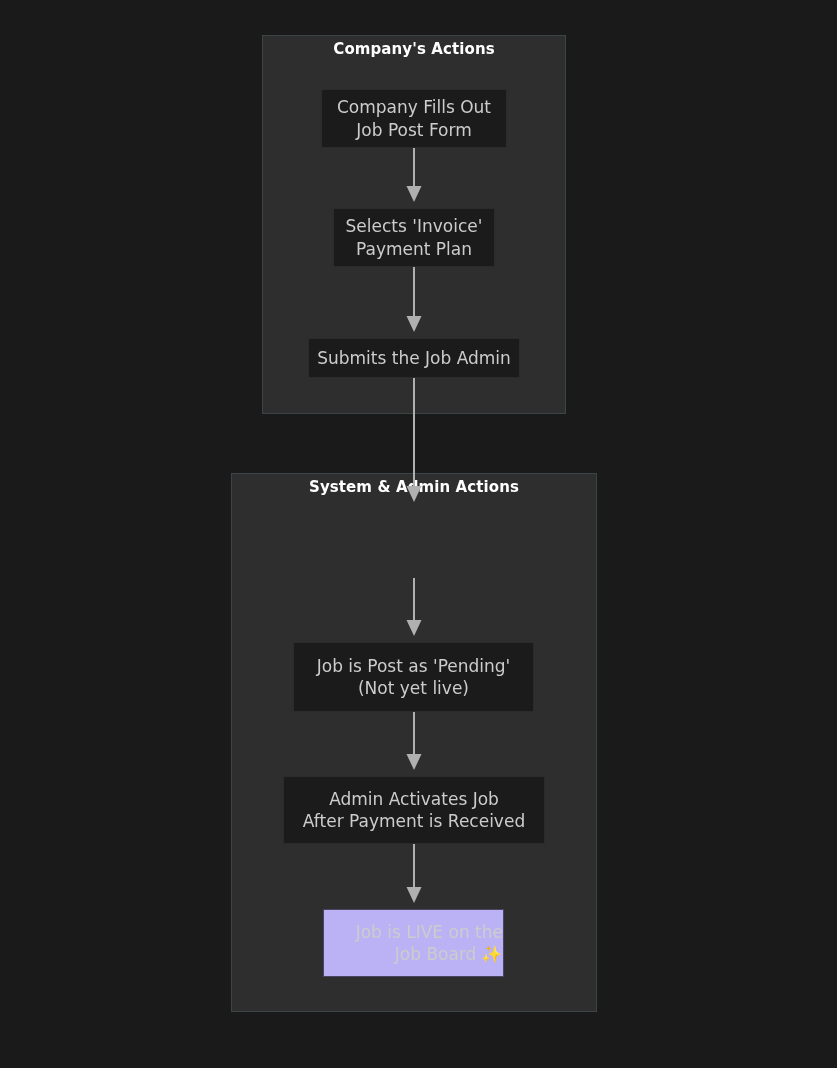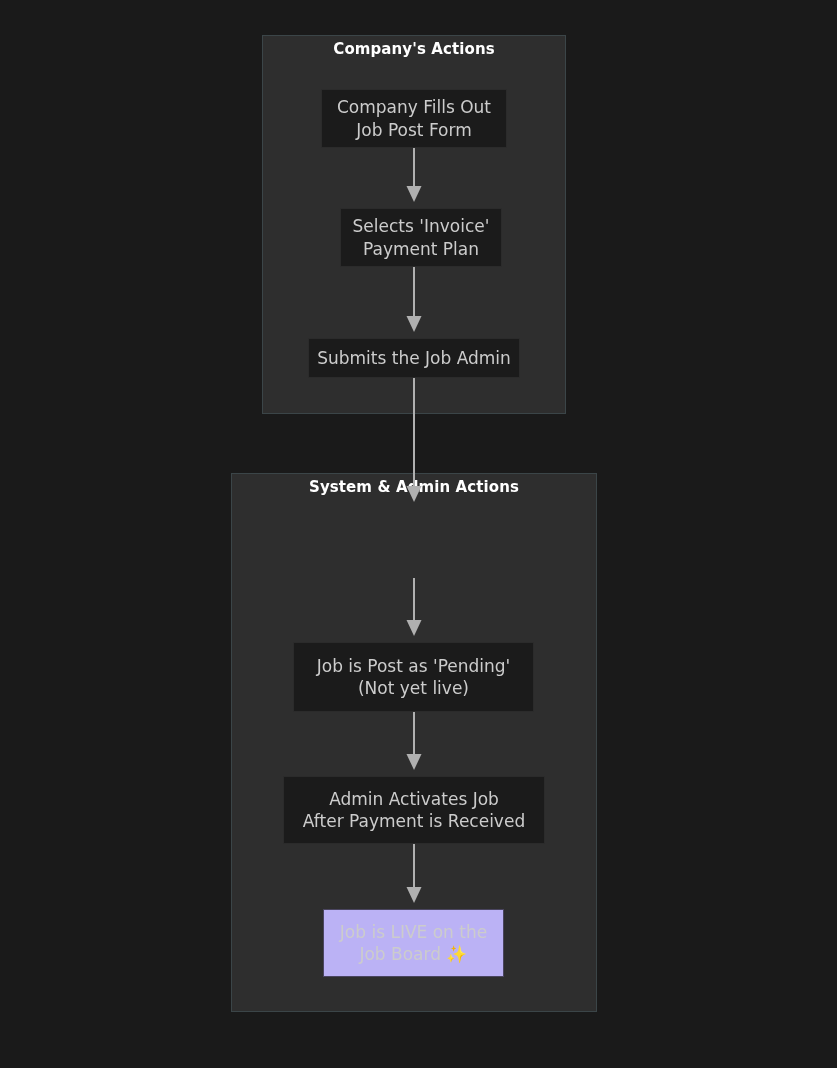--- a/index.html
+++ b/index.html
@@ -46,20 +46,21 @@
     display: flex;
     align-items: center;
     justify-content: center;
     text-align: center;
     white-space: pre-line;
   }
   .node.highlight {
     background: #bbb2f5;
     border: 1px solid #4a4560;
     color: #cccccc;
+    text-align: right;
   }
   .edges {
     position: absolute;
     inset: 0;
     pointer-events: none;
   }
   .node-label {
     display: block;
     width: 100%;
     white-space: pre-line;
@@ -94,21 +95,21 @@
         <line x1="414" y1="712" x2="414" y2="756" stroke="#b0b0b0" stroke-width="2"></line>
         <polygon points="406.5,754 421.5,754 414,770" fill="#b0b0b0"></polygon>
       </g>
       <g>
         <line x1="414" y1="844" x2="414" y2="889" stroke="#b0b0b0" stroke-width="2"></line>
         <polygon points="406.5,887 421.5,887 414,903" fill="#b0b0b0"></polygon>
       </g>
     </svg>
     <div class="node" style="left: 321px; top: 89px; width: 186px; height: 59px;"><span class="node-label">Company Fills Out
 Job Post Form</span></div>
-    <div class="node" style="left: 340px; top: 208px; width: 162px; height: 59px;"><span class="node-label">Selects 'Invoice'
+    <div class="node" style="left: 333px; top: 208px; width: 162px; height: 59px;"><span class="node-label">Selects 'Invoice'
 Payment Plan</span></div>
     <div class="node" style="left: 308px; top: 338px; width: 212px; height: 40px;"><span class="node-label">Submits the Job Admin</span></div>
     <div class="node" style="left: 293px; top: 642px; width: 241px; height: 70px;"><span class="node-label">Job is Post as 'Pending'
 (Not yet live)</span></div>
     <div class="node" style="left: 283px; top: 776px; width: 262px; height: 68px;"><span class="node-label">Admin Activates Job
 After Payment is Received</span></div>
     <div class="node highlight" style="left: 323px; top: 909px; width: 181px; height: 68px;"><span class="node-label">Job is LIVE on the
 Job Board ✨</span></div>
   </div>
 

